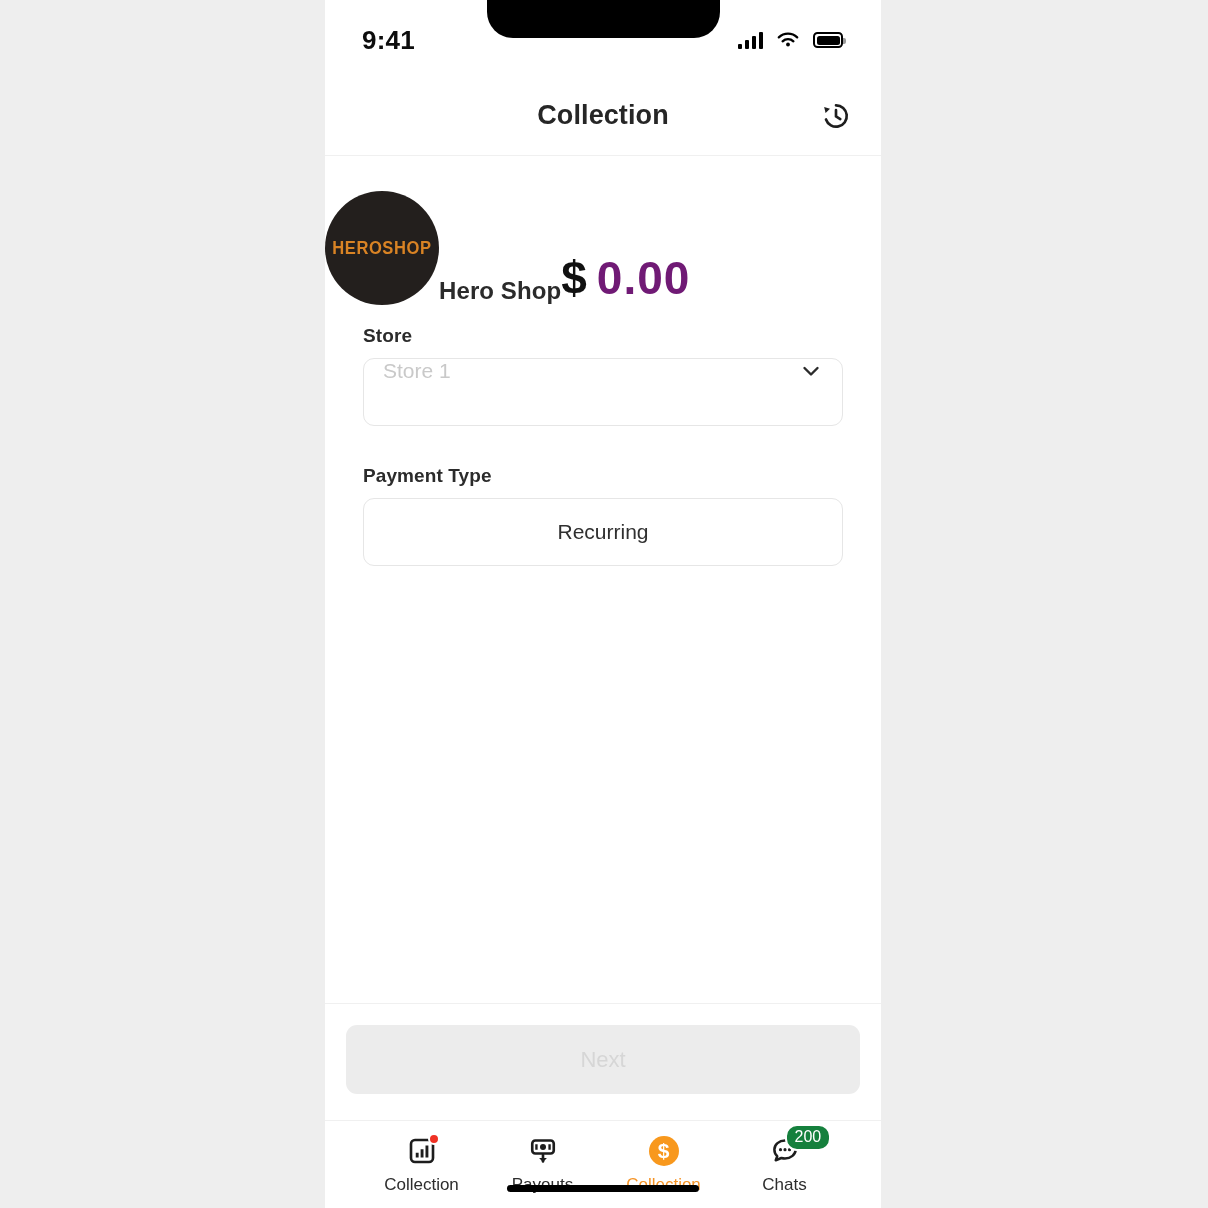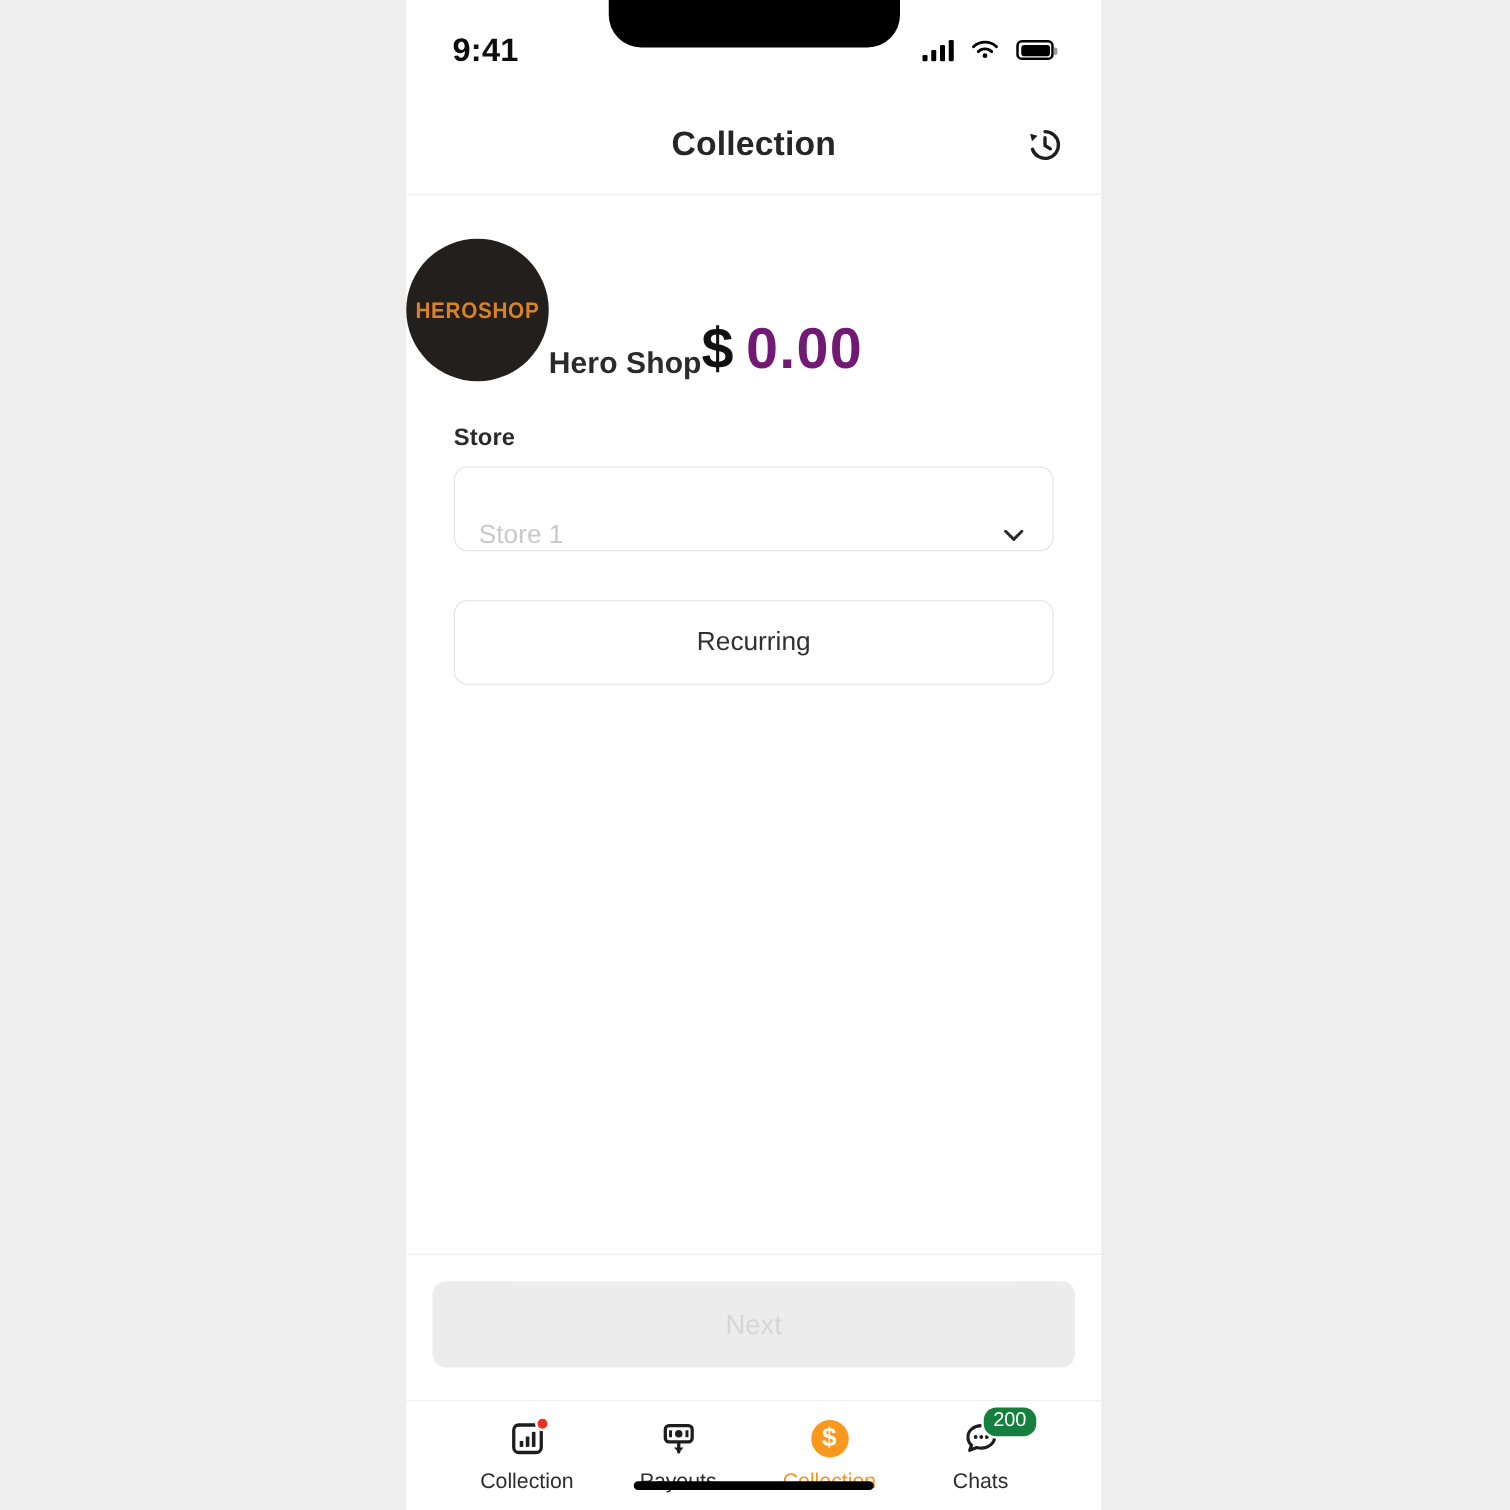--- a/index.html
+++ b/index.html
@@ -85,27 +85,27 @@
   }
   .shop-name {
     margin-top:21px; font-size:24px; font-weight:bold; color:#2b2b2b; letter-spacing:.1px;
   }
   .amount {
     margin-top:9px; display:flex; align-items:baseline; justify-content:center; gap:10px;
   }
   .amount-symbol { font-size:46px; font-weight:bold; color:#111; }
   .amount-value  { font-size:46px; font-weight:bold; color:#701a75; letter-spacing:1px; }
 
-  .form { padding:0 38px; margin-top:35px; }
+  .form { padding:0 38px; margin-top:20px; }
   .field-label {
     font-size:19px; font-weight:bold; color:#2b2b2b; margin-bottom:11px; letter-spacing:.1px;
   }
   .field-box {
     height:68px; border:1.3px solid #e6e6e6; border-radius:11px;
-    display:flex; align-items:flex-end; padding:0 19px; background:#fff;
+    display:flex; align-items:flex-start; padding:0 19px; background:#fff;
   }
   .field-placeholder { font-size:21px; color:#c9c9c9; flex:1 1 auto; }
   .chevron { width:24px; height:24px; flex:none; }
 
   .field-group-2 { margin-top:38px; }
   .field-group-3 { margin-top:39px; }
 
   .seg-row { display:flex; gap:17px; }
   .seg {
     flex:1 1 0; height:68px; border:1.3px solid #e6e6e6; border-radius:11px;
@@ -211,20 +211,21 @@
           <div class="field-box">
             <span class="field-placeholder">Store 1</span>
             <svg class="chevron" viewBox="0 0 24 24">
               <path d="M5.5 9l6.5 6.5L18.5 9" stroke="#2b2b2b" stroke-width="2.4" fill="none" stroke-linecap="round" stroke-linejoin="round"></path>
             </svg>
           </div>
         </div>
 
 
         <div class="field-group-3">
+          <div class="field-label">Payment Type</div>
           <div class="seg-row">
             <div class="seg">Recurring</div>
           </div>
         </div>
 
       </div>
     </div>
 
     <div class="footer">
       <button class="next-btn">Next</button>

